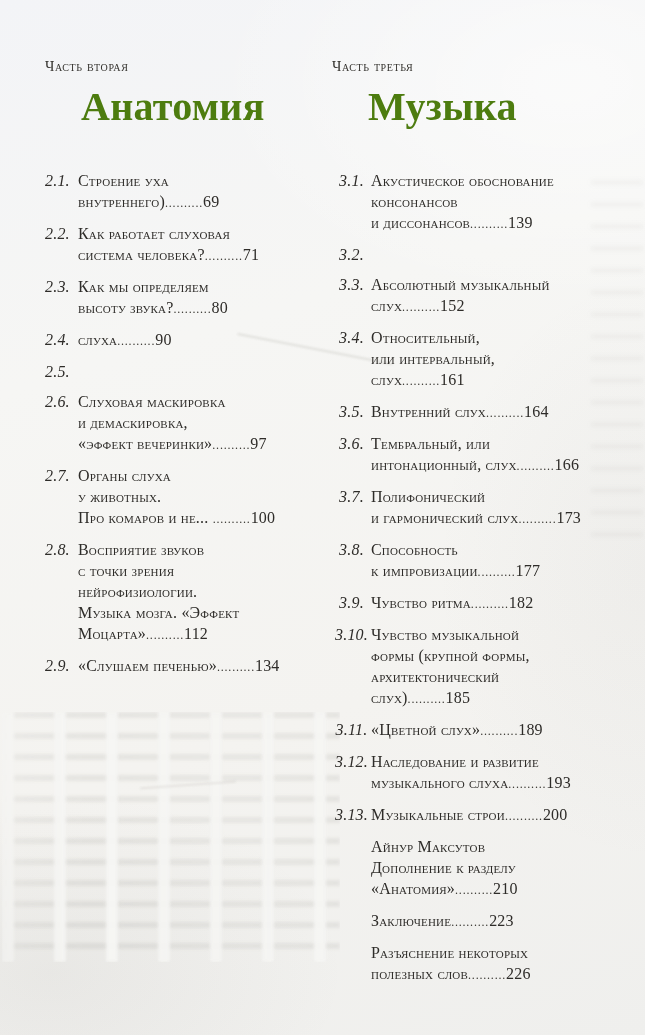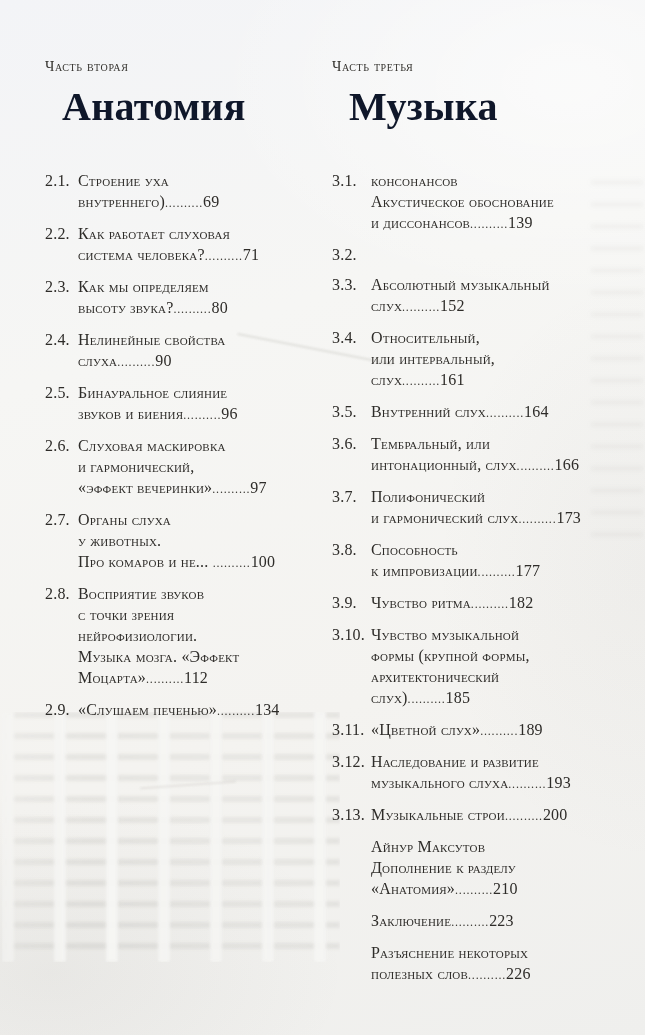--- a/index.html
+++ b/index.html
@@ -36,26 +36,26 @@
   
   .col{position:absolute;top:56px;width:284px;}
   #col-left{left:45px;}
   #col-right{left:332px;}
   .kicker{
     font-variant:small-caps;font-size:14.5px;line-height:20px;
     letter-spacing:.6px;color:#34322e;
   }
   .title{
     font-size:40px;line-height:42px;font-weight:700;
-    margin:10px 0 0 17px;color:#0f172a;letter-spacing:.3px;
+    margin:10px 0 0 36px;color:#4d7c0f;letter-spacing:.3px;
   }
   .toc{margin-top:42px;}
   .toc-item{display:flex;margin-bottom:9px;font-size:16px;line-height:21px;letter-spacing:.2px;}
-  .toc-num{flex:none;width:33px;font-variant:small-caps;}
-  #col-right .toc-num{width:39px;}
+  .toc-num{flex:none;width:33px;font-variant:small-caps;font-style:italic;}
+  #col-right .toc-num{width:39px;text-align:center;}
   .toc-text{flex:1;min-width:0;}
   .toc-line{font-variant:small-caps;white-space:pre;}
   .dots{font-size:12px;letter-spacing:.8px;color:#3a3833;}
   .pg{font-size:16px;text-align:right;}
 </style>
 </head>
 <body>
 
 <div class="page">
   <div class="bleed bleed-left"></div>
@@ -84,36 +84,31 @@
         <div class="toc-item">
           <div class="toc-num">2.3.</div>
           <div class="toc-text">
             <div class="toc-line">Как мы определяем</div>
             <div class="toc-line">высоту звука?<span class="dots">..........</span><span class="pg">80</span></div>
           </div>
         </div>
         <div class="toc-item">
           <div class="toc-num">2.4.</div>
           <div class="toc-text">
-            <div class="toc-line">Нелинейные свойства</div>
             <div class="toc-line">слуха<span class="dots">..........</span><span class="pg">90</span></div>
           </div>
         </div>
         <div class="toc-item">
           <div class="toc-num">2.5.</div>
-          <div class="toc-text">
-            <div class="toc-line">Бинауральное слияние</div>
-            <div class="toc-line">звуков и биения<span class="dots">..........</span><span class="pg">96</span></div>
-          </div>
         </div>
         <div class="toc-item">
           <div class="toc-num">2.6.</div>
           <div class="toc-text">
             <div class="toc-line">Слуховая маскировка</div>
-            <div class="toc-line">и гармонический,</div>
+            <div class="toc-line">и демаскировка,</div>
             <div class="toc-line">«эффект вечеринки»<span class="dots">..........</span><span class="pg">97</span></div>
           </div>
         </div>
         <div class="toc-item">
           <div class="toc-num">2.7.</div>
           <div class="toc-text">
             <div class="toc-line">Органы слуха</div>
             <div class="toc-line">у животных.</div>
             <div class="toc-line">Про комаров и не... <span class="dots">..........</span><span class="pg">100</span></div>
           </div>
@@ -137,22 +132,22 @@
       </div>
   </section>
 
   <section class="col" id="col-right">
     <div class="kicker">Часть третья</div>
     <div class="title">Музыка</div>
     <div class="toc">
         <div class="toc-item">
           <div class="toc-num">3.1.</div>
           <div class="toc-text">
+            <div class="toc-line">Акустическое обоснование</div>
             <div class="toc-line">консонансов</div>
-            <div class="toc-line">Акустическое обоснование</div>
             <div class="toc-line">и диссонансов<span class="dots">..........</span><span class="pg">139</span></div>
           </div>
         </div>
         <div class="toc-item">
           <div class="toc-num">3.2.</div>
         </div>
         <div class="toc-item">
           <div class="toc-num">3.3.</div>
           <div class="toc-text">
             <div class="toc-line">Абсолютный музыкальный</div>

